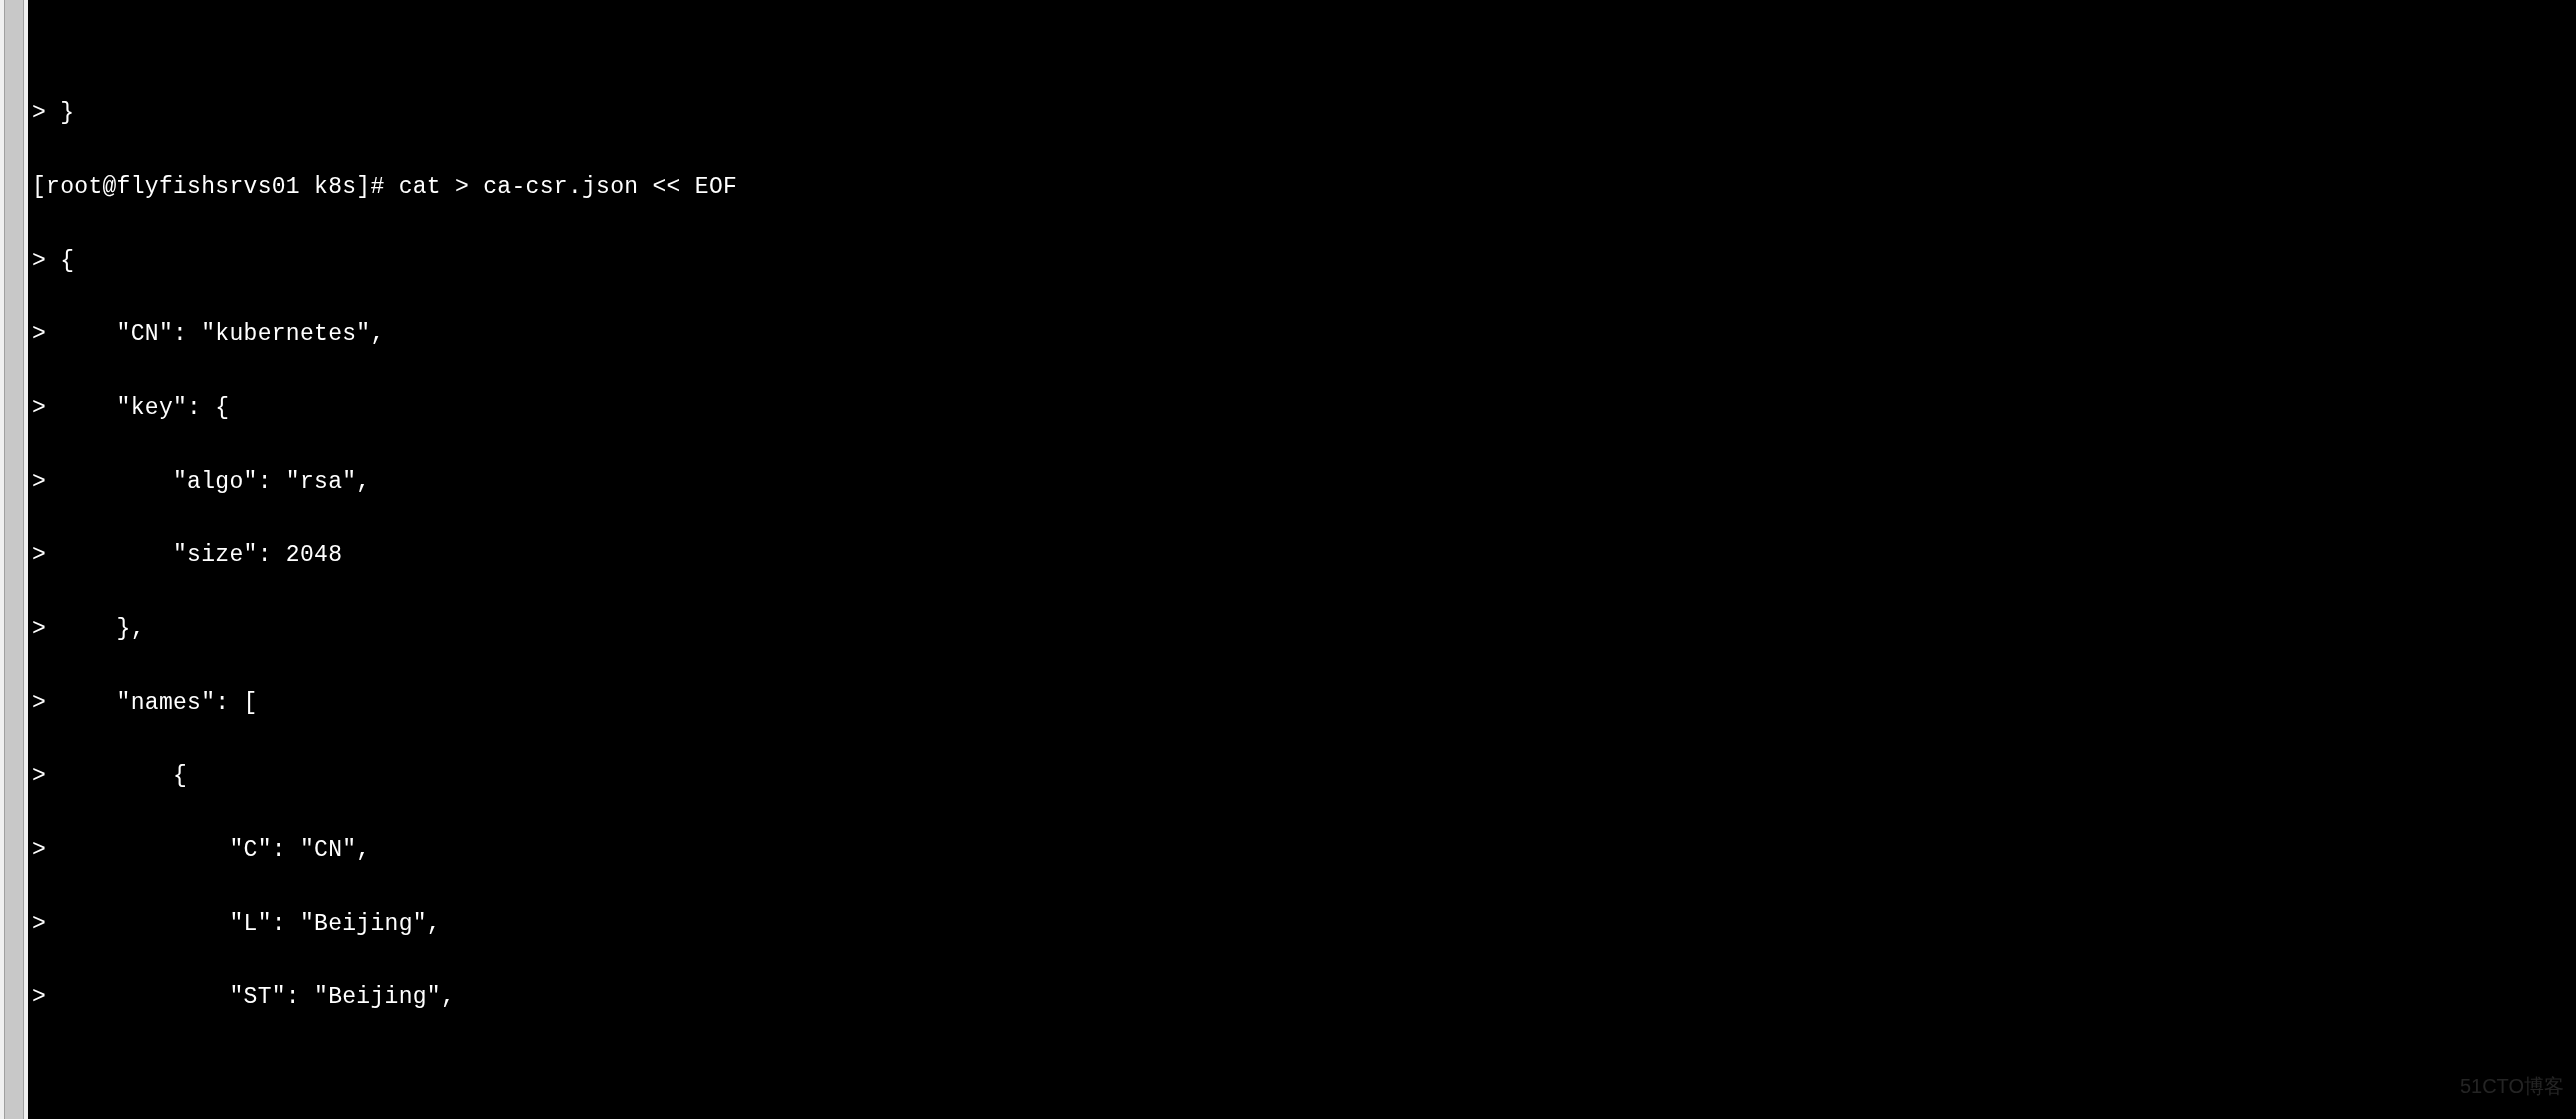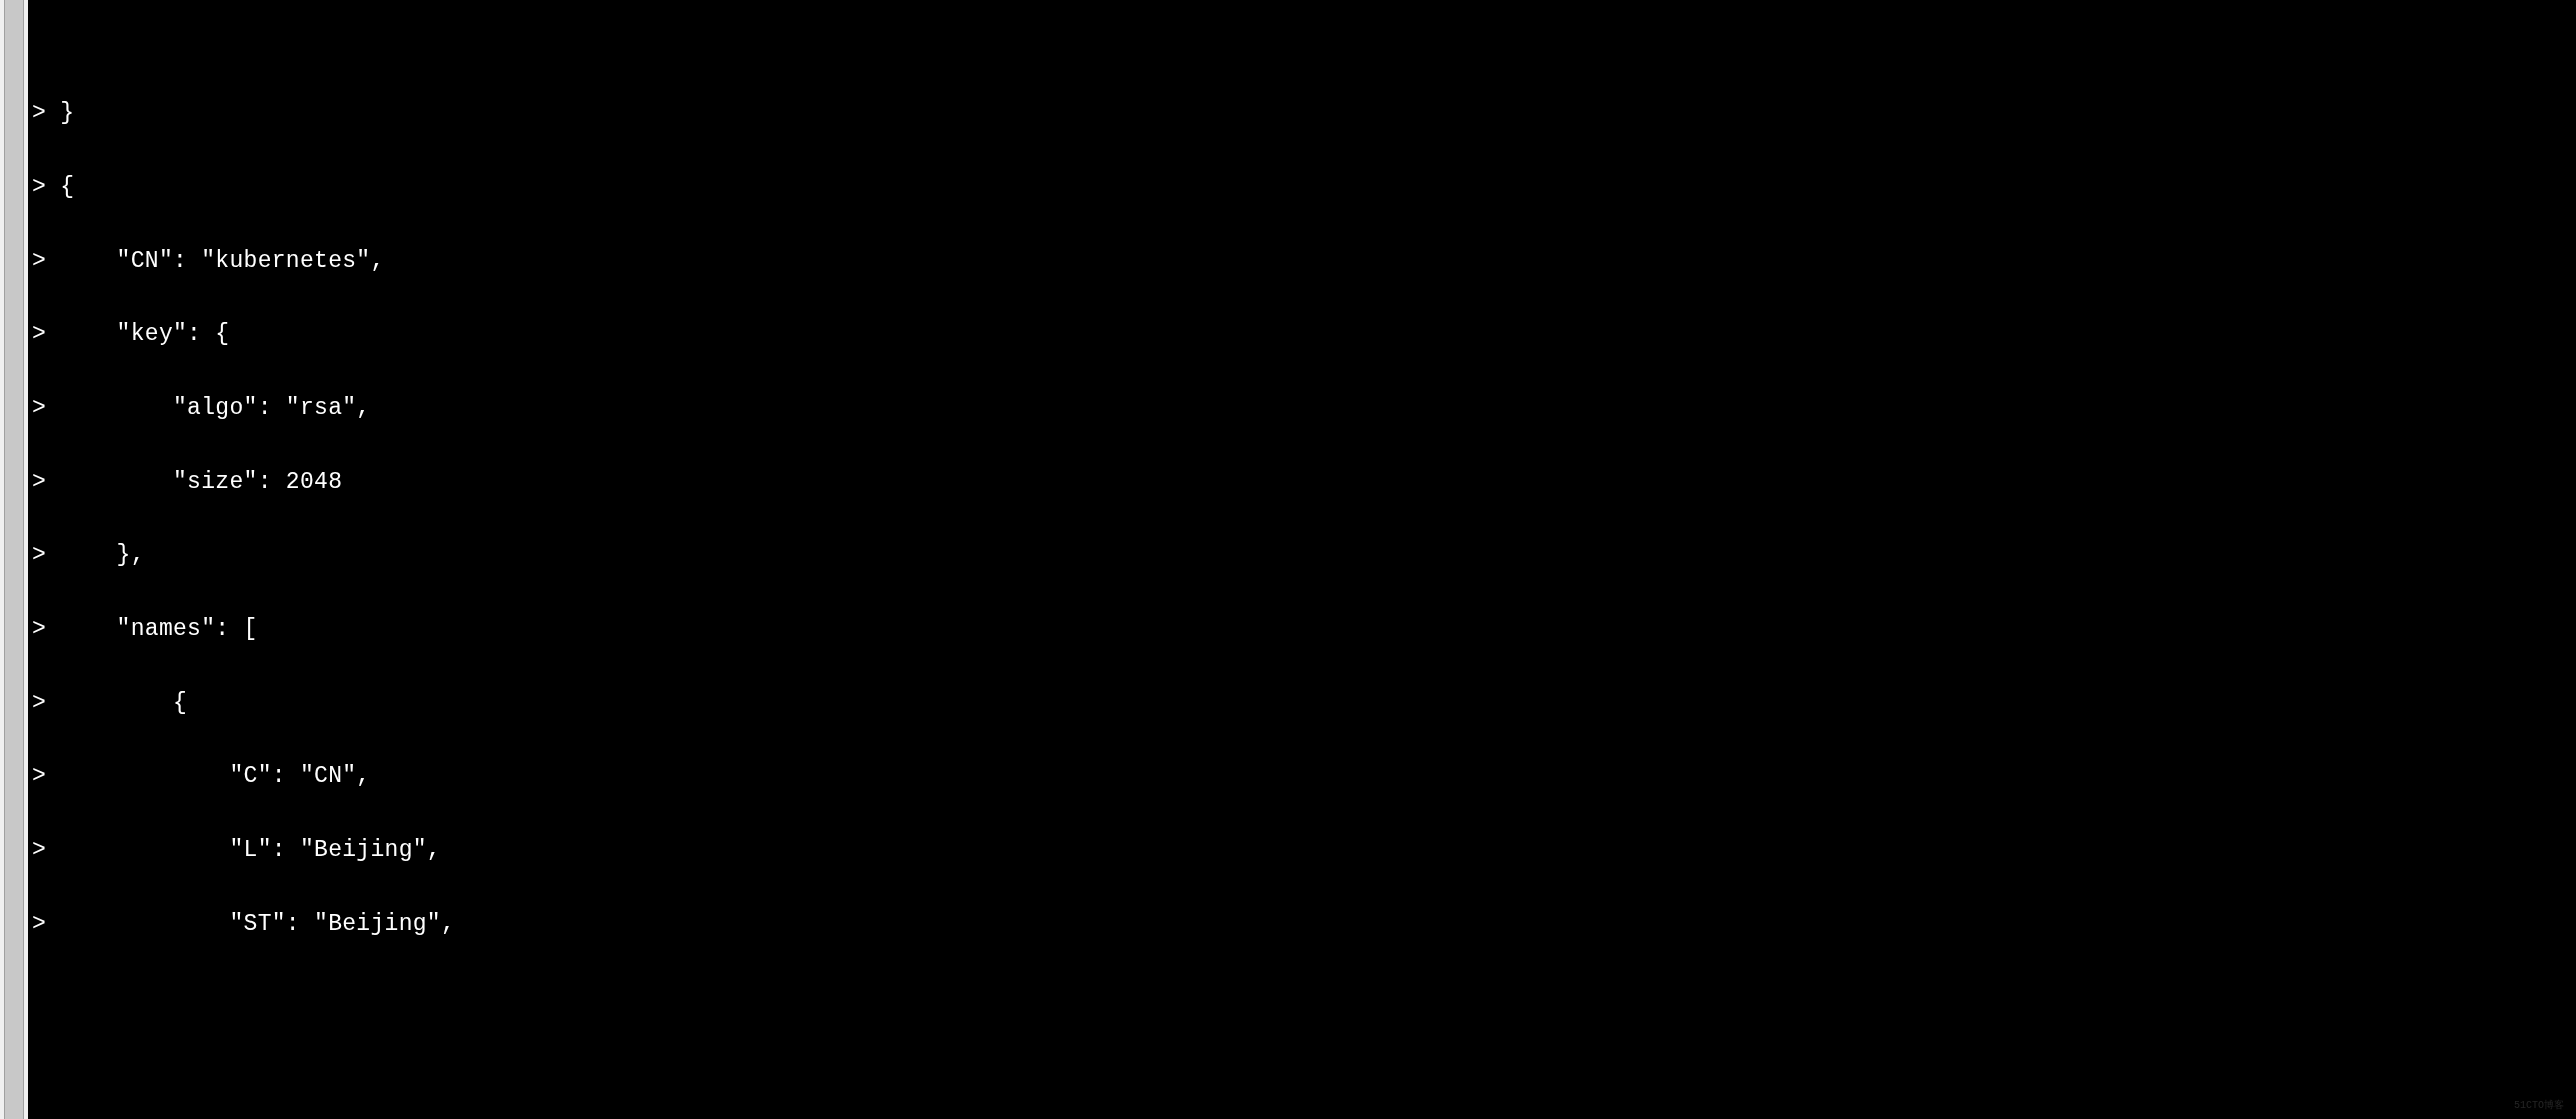--- a/index.html
+++ b/index.html
@@ -43,37 +43,38 @@
     }
     .content {
       margin-left: 32px;
     }
     .line {
       display: block;
       height: 24px;
     }
     .watermark {
       position: absolute;
-      bottom: 8px;
+      bottom: 20px;
       right: 12px;
       color: rgba(200,200,200,0.18);
-      font-size: 10px;
-      font-family: Liberation Mono, monospace;
+      font-size: 20px;
+      font-family: Liberation Sans, sans-serif;
     }
   </style>
 </head>
 <body>
 
 <div class="scrollbar">
   <div class="scrollbar-track"></div>
 </div>
 
 <div class="terminal">
   <div class="content">
     <span class="line">&gt; }</span>
+    <span class="line">[root@flyfishsrvs01 k8s]# cat &gt; ca-csr.json &lt;&lt; EOF</span>
     <span class="line">&gt; {</span>
     <span class="line">&gt;     "CN": "kubernetes",</span>
     <span class="line">&gt;     "key": {</span>
     <span class="line">&gt;         "algo": "rsa",</span>
     <span class="line">&gt;         "size": 2048</span>
     <span class="line">&gt;     },</span>
     <span class="line">&gt;     "names": [</span>
     <span class="line">&gt;         {</span>
     <span class="line">&gt;             "C": "CN",</span>
     <span class="line">&gt;             "L": "Beijing",</span>

